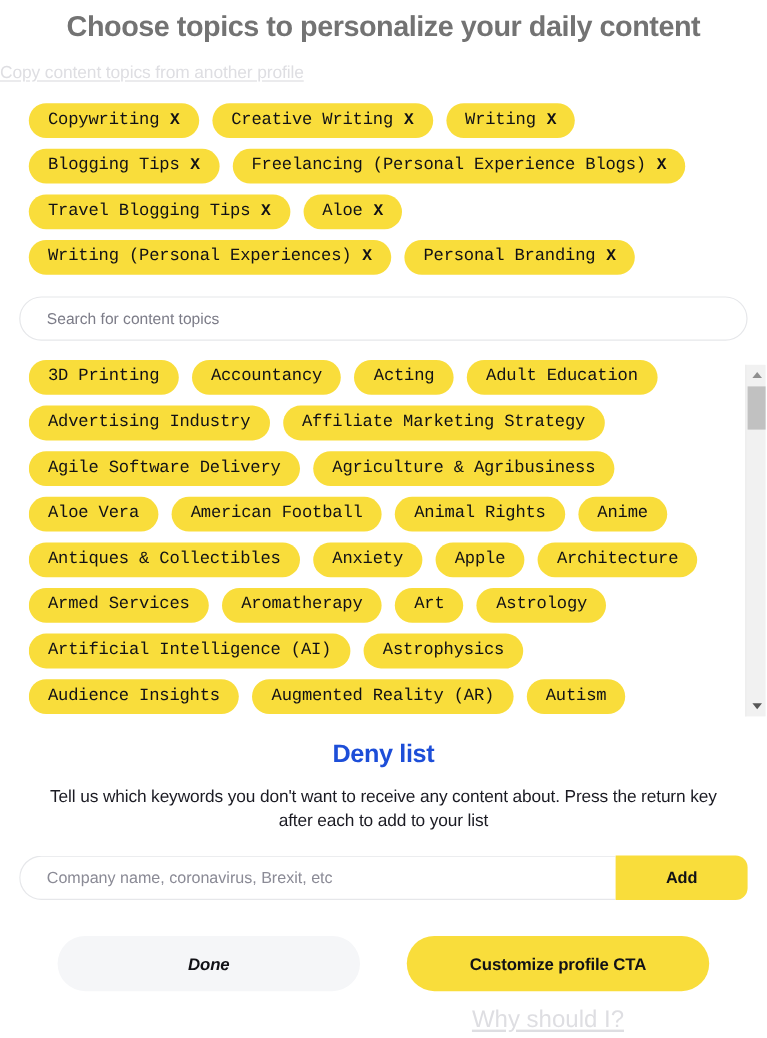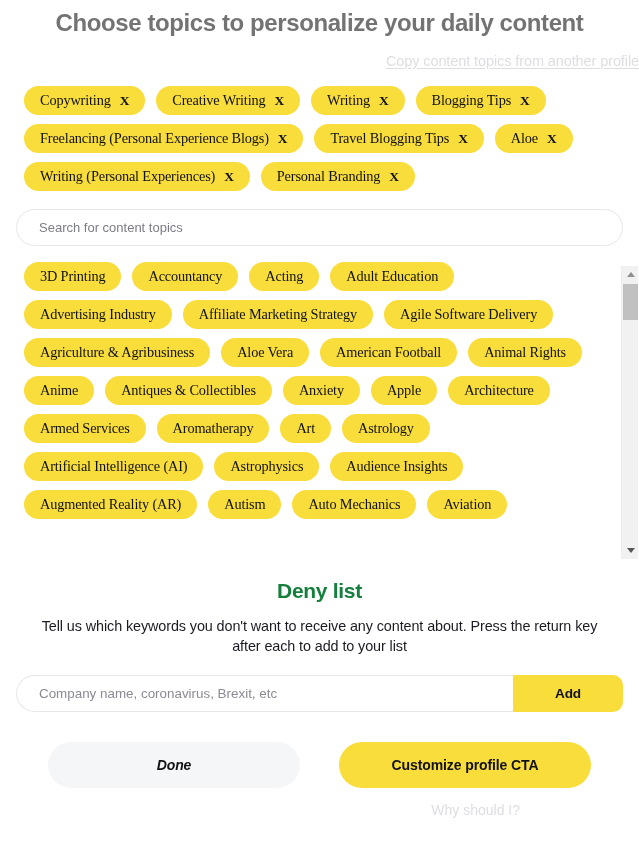--- a/index.html
+++ b/index.html
@@ -24,21 +24,21 @@
     font-size: 24px;
     font-weight: 700;
     color: #737373;
     text-align: center;
     letter-spacing: -0.4px;
     padding-top: 9px;
     line-height: 1.2;
   }
 
   .copy-link-wrap {
-    text-align: right;
+    text-align: left;
     margin-top: 14px;
   }
   .copy-link {
     display: inline-block;
     font-size: 14.5px;
     color: #dedee2;
     text-decoration: underline;
     text-underline-offset: 2px;
     letter-spacing: -0.1px;
     cursor: pointer;
@@ -59,21 +59,21 @@
     height: 29px;
     display: inline-flex;
     align-items: center;
     padding: 0 16px;
     font-size: 14.3px;
     color: #111116;
     letter-spacing: -0.15px;
     white-space: nowrap;
     cursor: pointer;
     border: none;
-    font-family: Liberation Serif, serif;
+    font-family: Liberation Mono, monospace;
   }
   .pill .pill-x {
     font-size: 13.5px;
     font-weight: 700;
     margin-left: 9px;
     line-height: 1;
     color: #111116;
   }
 
   
@@ -140,21 +140,21 @@
     width: 15px; height: 36px;
     background: #c1c1c1;
     cursor: pointer;
   }
 
   
   .deny-title {
     text-align: center;
     font-size: 21px;
     font-weight: 700;
-    color: #15803d;
+    color: #1d4ed8;
     letter-spacing: -0.3px;
     margin-top: 16px;
   }
   .deny-desc {
     text-align: center;
     font-size: 14.4px;
     color: #1b1b23;
     line-height: 1.42;
     letter-spacing: -0.1px;
     margin: 13px auto 0;
@@ -215,22 +215,23 @@
   }
   .btn-done { background: #f5f6f8; font-style: italic; }
   .btn-cta { background: #f9dd3b; }
 
   .why-wrap {
     text-align: right;
     padding-right: 119px;
     margin-top: 13px;
   }
   .why-link {
-    font-size: 14px;
+    font-size: 20px;
     color: #dedee2;
+    text-decoration: underline;
     text-underline-offset: 2px;
     cursor: pointer;
   }
 </style>
 </head>
 <body>
 
 <div class="page">
 
   <h1 class="page-title">Choose topics to personalize your daily content</h1>

